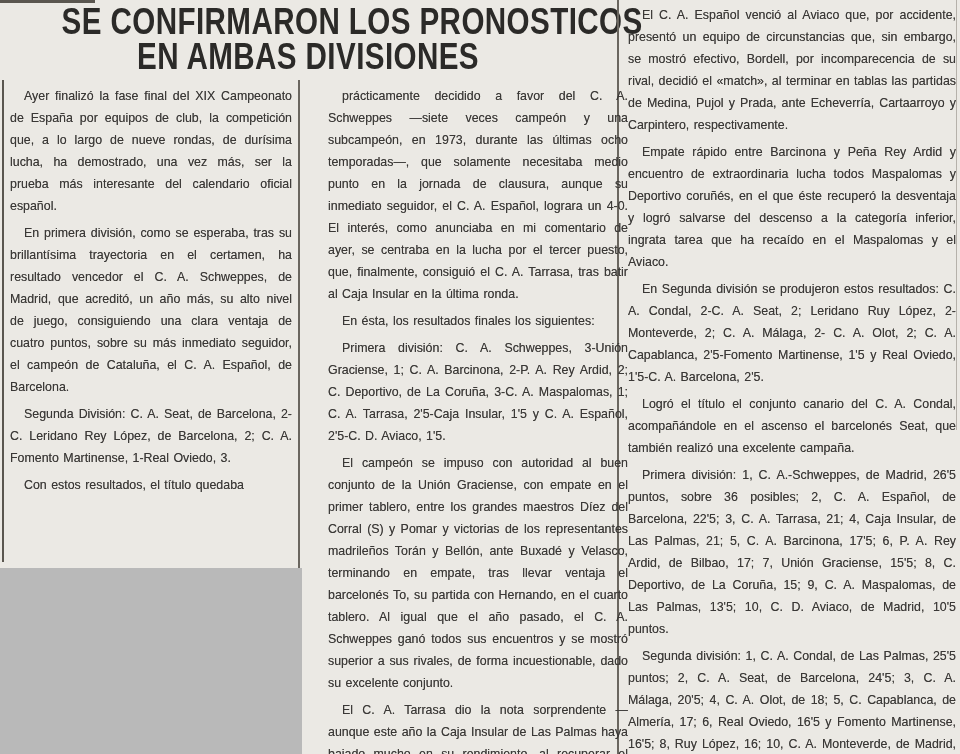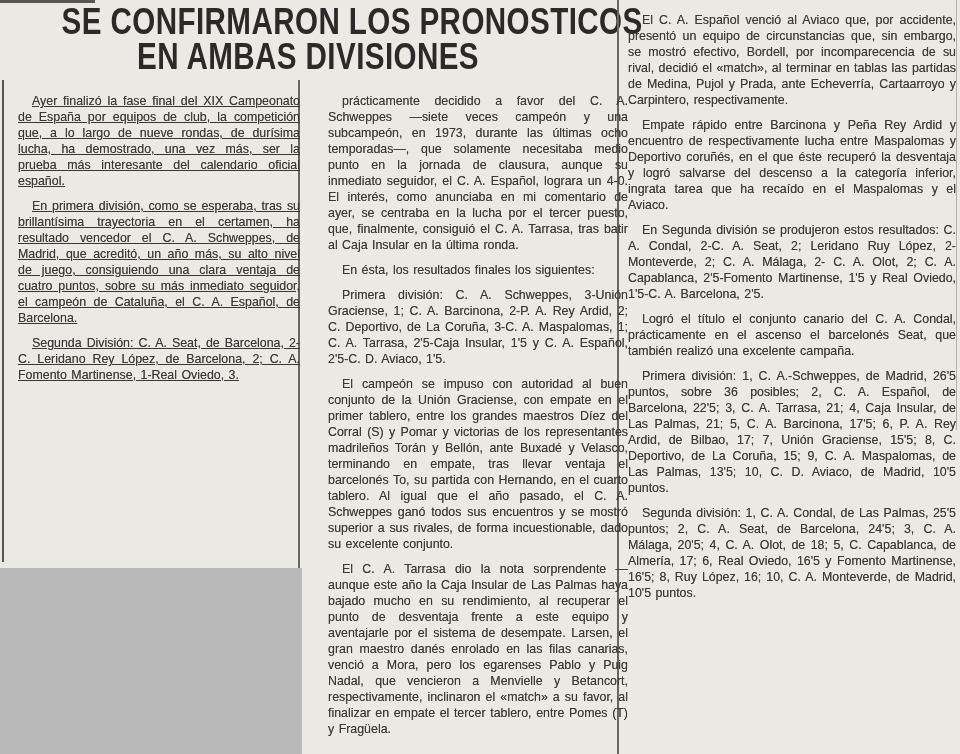--- a/index.html
+++ b/index.html
@@ -31,27 +31,27 @@
   }
   
   .rule { position: absolute; background: #5a564f; }
   .rule-top-left { left: 0; top: 0; width: 95px; height: 3px; }
   .rule-left     { left: 2px;  top: 80px; width: 2px; height: 482px; }
   .divider-1     { left: 298px; top: 80px; width: 2px; height: 674px; background:#6a665f; }
   .divider-2     { left: 617px; top: 0;   width: 2px; height: 754px; background:#6a665f; }
   .rule-right    { left: 956px; top: 0;   width: 1px; height: 430px; background: #b5b1aa; }
   
   .col { position: absolute; }
-  .col1 { left: 18px;  top: 84px; width: 282px; text-decoration: underline; }
+  .col1 { left: 10px;  top: 84px; width: 282px; }
   .col2 { left: 328px; top: 84px; width: 300px; }
   .col3 { left: 628px; top: 3px;  width: 328px; }
   .col p {
-    margin: 9px 0 5px 0;
+    margin: 1px 0 5px 0;
     font-size: 12.4px;
-    line-height: 16px;
+    line-height: 22px;
     text-align: justify;
     text-indent: 14px;
     color: #3a3836;
     text-shadow: 0 0 0.5px rgba(40,38,35,0.55);
     word-spacing: 1px;
   }
   .col p b { font-weight: bold; color: #2e2c2a; }
   
   .redaction {
     position: absolute;
@@ -73,34 +73,35 @@
   <div class="rule rule-top-left"></div>
   <div class="rule rule-left"></div>
   <div class="rule divider-1"></div>
   <div class="rule divider-2"></div>
   <div class="rule rule-right"></div>
 
   <div class="col col1">
     <p>Ayer finalizó la fase final del XIX Campeonato de España por equipos de club, la competición que, a lo largo de nueve rondas, de durísima lucha, ha demostrado, una vez más, ser la prueba más interesante del calendario oficial español.</p>
     <p>En primera división, como se esperaba, tras su brillantísima trayectoria en el certamen, ha resultado vencedor el C. A. Schweppes, de Madrid, que acreditó, un año más, su alto nivel de juego, consiguiendo una clara ventaja de cuatro puntos, sobre su más inmediato seguidor, el campeón de Cataluña, el C. A. Español, de Barcelona.</p>
     <p>Segunda División: C. A. Seat, de Barcelona, 2-C. Leridano Rey López, de Barcelona, 2; C. A. Fomento Martinense, 1-Real Oviedo, 3.</p>
+    <p>Con estos resultados, el título quedaba</p>
   </div>
 
   <div class="col col2">
     <p>prácticamente decidido a favor del C. A. Schweppes —siete veces campeón y una subcampeón, en 1973, durante las últimas ocho temporadas—, que solamente necesitaba medio punto en la jornada de clausura, aunque su inmediato seguidor, el C. A. Español, lograra un 4-0. El interés, como anunciaba en mi comentario de ayer, se centraba en la lucha por el tercer puesto, que, finalmente, consiguió el C. A. Tarrasa, tras batir al Caja Insular en la última ronda.</p>
     <p>En ésta, los resultados finales los siguientes:</p>
     <p>Primera división: C. A. Schweppes, 3-Unión Graciense, 1; C. A. Barcinona, 2-P. A. Rey Ardid, 2; C. Deportivo, de La Coruña, 3-C. A. Maspalomas, 1; C. A. Tarrasa, 2'5-Caja Insular, 1'5 y C. A. Español, 2'5-C. D. Aviaco, 1'5.</p>
     <p>El campeón se impuso con autoridad al buen conjunto de la Unión Graciense, con empate en el primer tablero, entre los grandes maestros Díez del Corral (S) y Pomar y victorias de los representantes madrileños Torán y Bellón, ante Buxadé y Velasco, terminando en empate, tras llevar ventaja el barcelonés To, su partida con Hernando, en el cuarto tablero. Al igual que el año pasado, el C. A. Schweppes ganó todos sus encuentros y se mostró superior a sus rivales, de forma incuestionable, dado su excelente conjunto.</p>
     <p>El C. A. Tarrasa dio la nota sorprendente —aunque este año la Caja Insular de Las Palmas haya bajado mucho en su rendimiento, al recuperar el punto de desventaja frente a este equipo y aventajarle por el sistema de desempate. Larsen, el gran maestro danés enrolado en las filas canarias, venció a Mora, pero los egarenses Pablo y Puig Nadal, que vencieron a Menvielle y Betancort, respectivamente, inclinaron el «match» a su favor, al finalizar en empate el tercer tablero, entre Pomes (T) y Fragüela.</p>
   </div>
 
   <div class="col col3">
     <p>El C. A. Español venció al Aviaco que, por accidente, presentó un equipo de circunstancias que, sin embargo, se mostró efectivo, Bordell, por incomparecencia de su rival, decidió el «match», al terminar en tablas las partidas de Medina, Pujol y Prada, ante Echeverría, Cartaarroyo y Carpintero, respectivamente.</p>
-    <p>Empate rápido entre Barcinona y Peña Rey Ardid y encuentro de respectivamente lucha entre Maspalomas y Deportivo coruñés, en el que éste recuperó la desventaja y logró salvarse del descenso a la categoría inferior, ingrata tarea que ha recaído en el Maspalomas y el Aviaco.</p>
+    <p>Empate rápido entre Barcinona y Peña Rey Ardid y encuentro de extraordinaria lucha todos Maspalomas y Deportivo coruñés, en el que éste recuperó la desventaja y logró salvarse del descenso a la categoría inferior, ingrata tarea que ha recaído en el Maspalomas y el Aviaco.</p>
     <p>En Segunda división se produjeron estos resultados: C. A. Condal, 2-C. A. Seat, 2; Leridano Ruy López, 2-Monteverde, 2; C. A. Málaga, 2- C. A. Olot, 2; C. A. Capablanca, 2'5-Fomento Martinense, 1'5 y Real Oviedo, 1'5-C. A. Barcelona, 2'5.</p>
-    <p>Logró el título el conjunto canario del C. A. Condal, prácticamente en el ascenso el barcelonés Seat, que también realizó una excelente campaña.</p>
+    <p>Logró el título el conjunto canario del C. A. Condal, acompañándole en el ascenso el barcelonés Seat, que también realizó una excelente campaña.</p>
     <p>Primera división: 1, C. A.-Schweppes, de Madrid, 26'5 puntos, sobre 36 posibles; 2, C. A. Español, de Barcelona, 22'5; 3, C. A. Tarrasa, 21; 4, Caja Insular, de Las Palmas, 21; 5, C. A. Barcinona, 17'5; 6, P. A. Rey Ardid, de Bilbao, 17; 7, Unión Graciense, 15'5; 8, C. Deportivo, de La Coruña, 15; 9, C. A. Maspalomas, de Las Palmas, 13'5; 10, C. D. Aviaco, de Madrid, 10'5 puntos.</p>
     <p>Segunda división: 1, C. A. Condal, de Las Palmas, 25'5 puntos; 2, C. A. Seat, de Barcelona, 24'5; 3, C. A. Málaga, 20'5; 4, C. A. Olot, de 18; 5, C. Capablanca, de Almería, 17; 6, Real Oviedo, 16'5 y Fomento Martinense, 16'5; 8, Ruy López, 16; 10, C. A. Monteverde, de Madrid, 10'5 puntos.</p>
   </div>
 
   <div class="redaction"></div>
 
 </div>
 
 </body></html>

